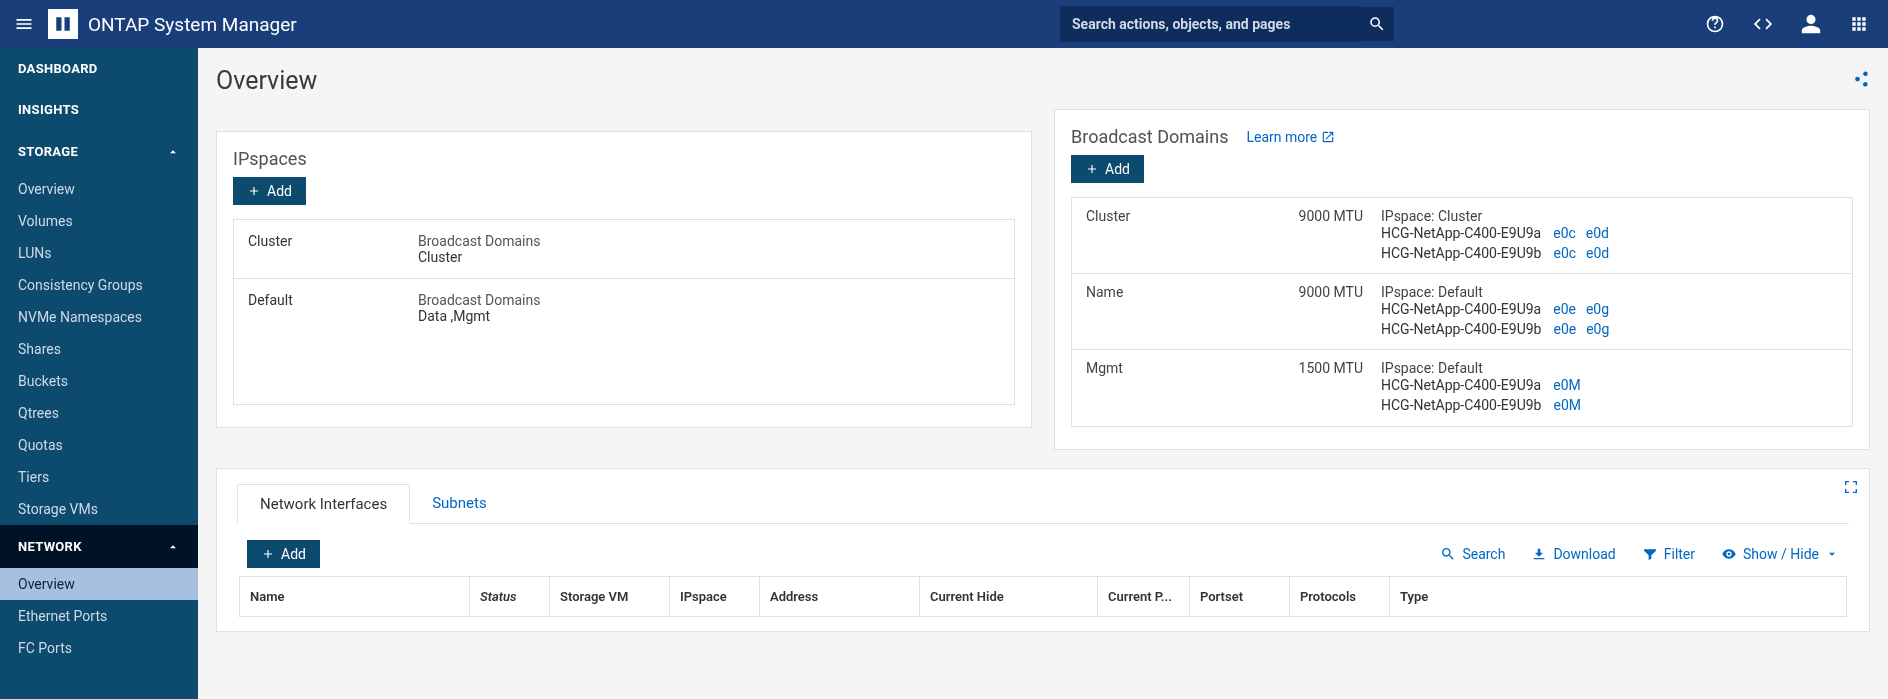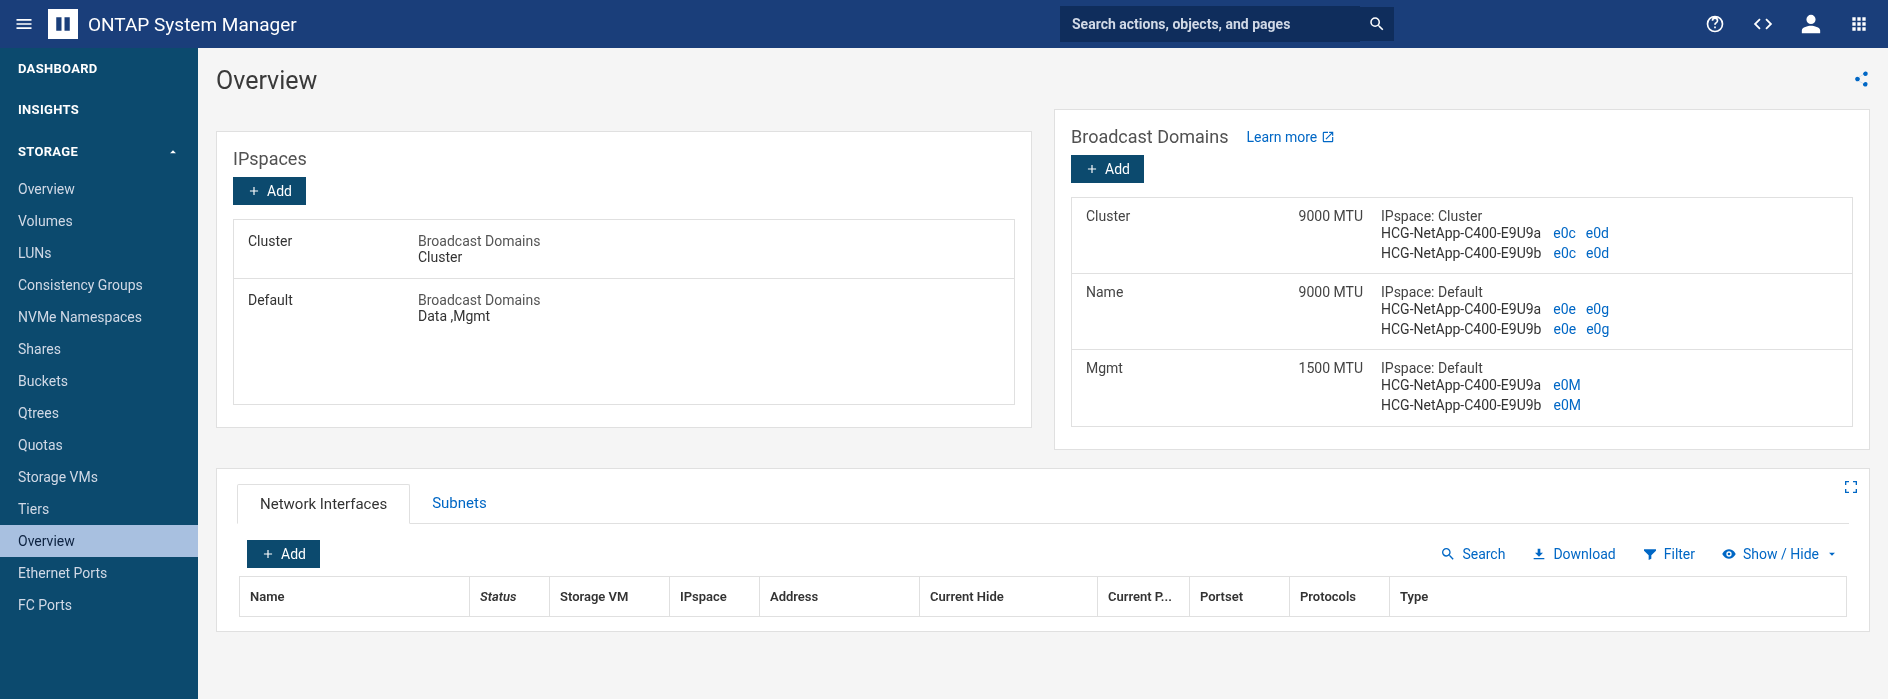--- a/index.html
+++ b/index.html
@@ -361,23 +361,29 @@
     <div id="storage-subs">
         <div class="side-sub">Overview</div>
         <div class="side-sub">Volumes</div>
         <div class="side-sub">LUNs</div>
         <div class="side-sub">Consistency Groups</div>
         <div class="side-sub">NVMe Namespaces</div>
         <div class="side-sub">Shares</div>
         <div class="side-sub">Buckets</div>
         <div class="side-sub">Qtrees</div>
         <div class="side-sub">Quotas</div>
+        <div class="side-sub">Tiers</div>
         <div class="side-sub">Storage VMs</div>
-        <div class="side-sub">Tiers</div>
-      </div>
+      </div>
+    <div class="side-section active-section">
+      <span>NETWORK</span>
+      <svg class="chevron" width="14" height="14" viewBox="0 0 24 24" fill="#fff">
+          <path d="M7 10l5 5 5-5H7z"></path>
+        </svg>
+    </div>
     <div id="network-subs">
         <div class="side-sub active">Overview</div>
         <div class="side-sub">Ethernet Ports</div>
         <div class="side-sub">FC Ports</div>
       </div>
   </div>
 
   <div class="content">
     <div class="page-title-row">
       <div class="page-title">Overview</div>

